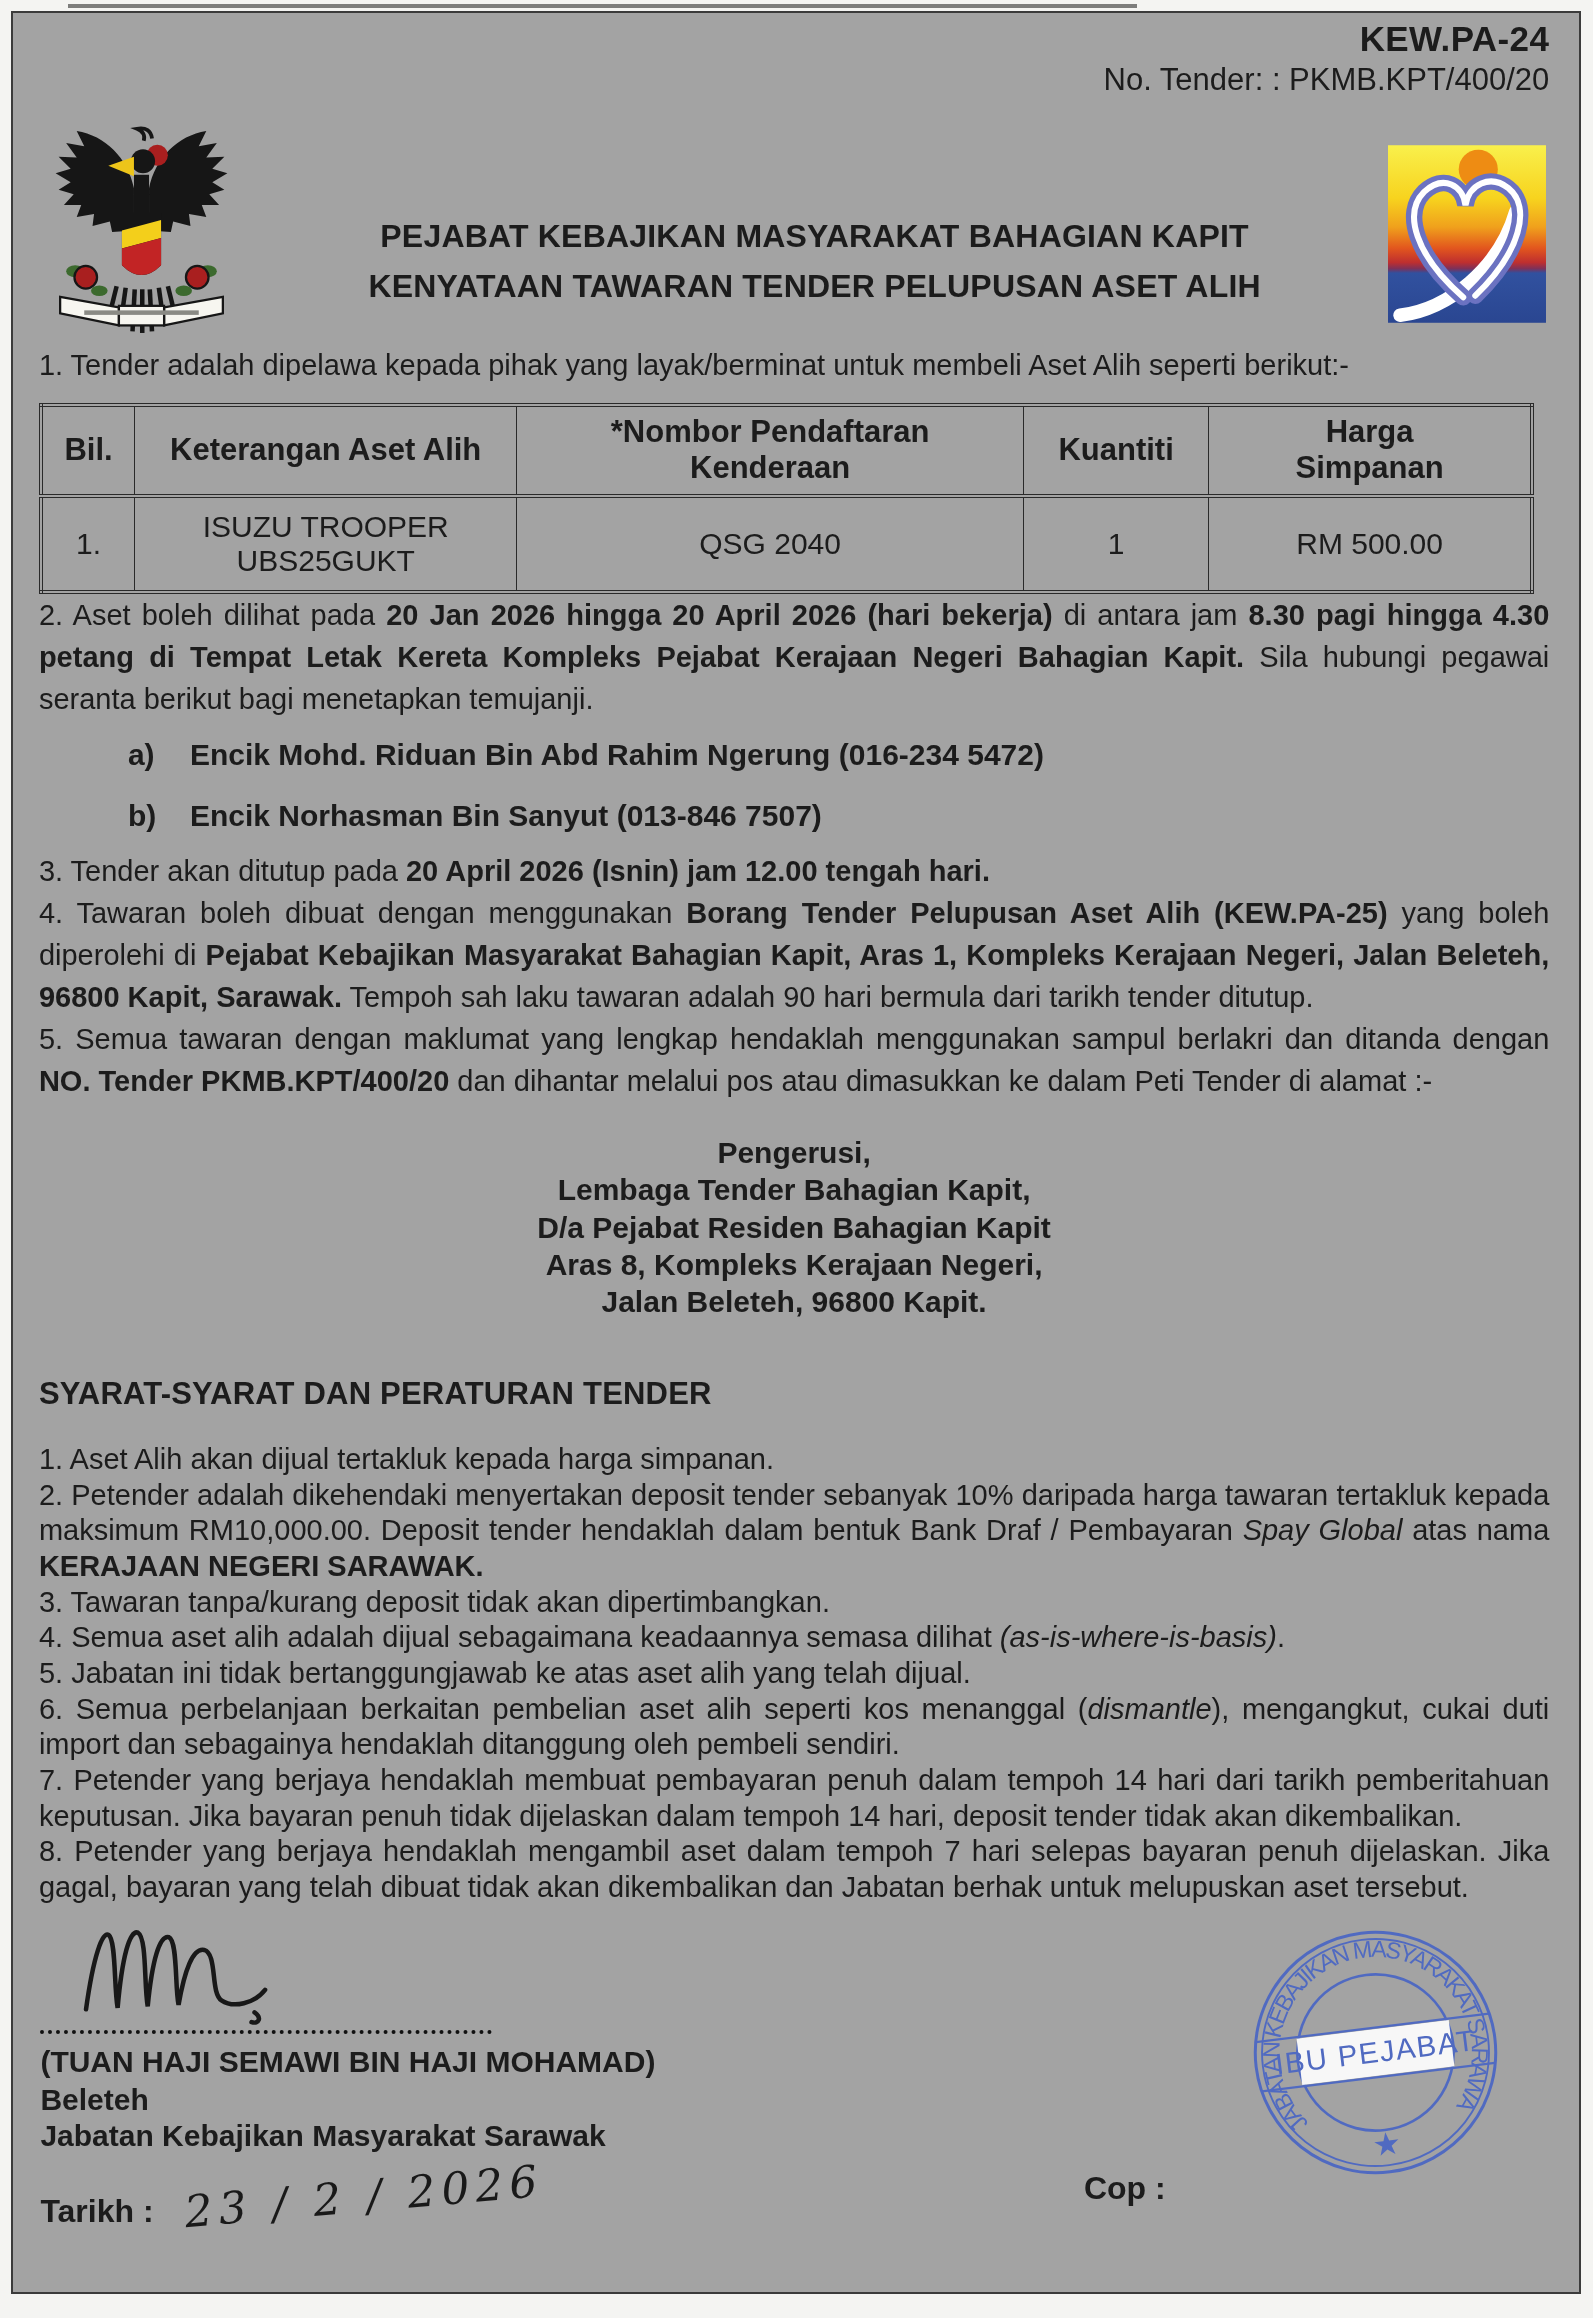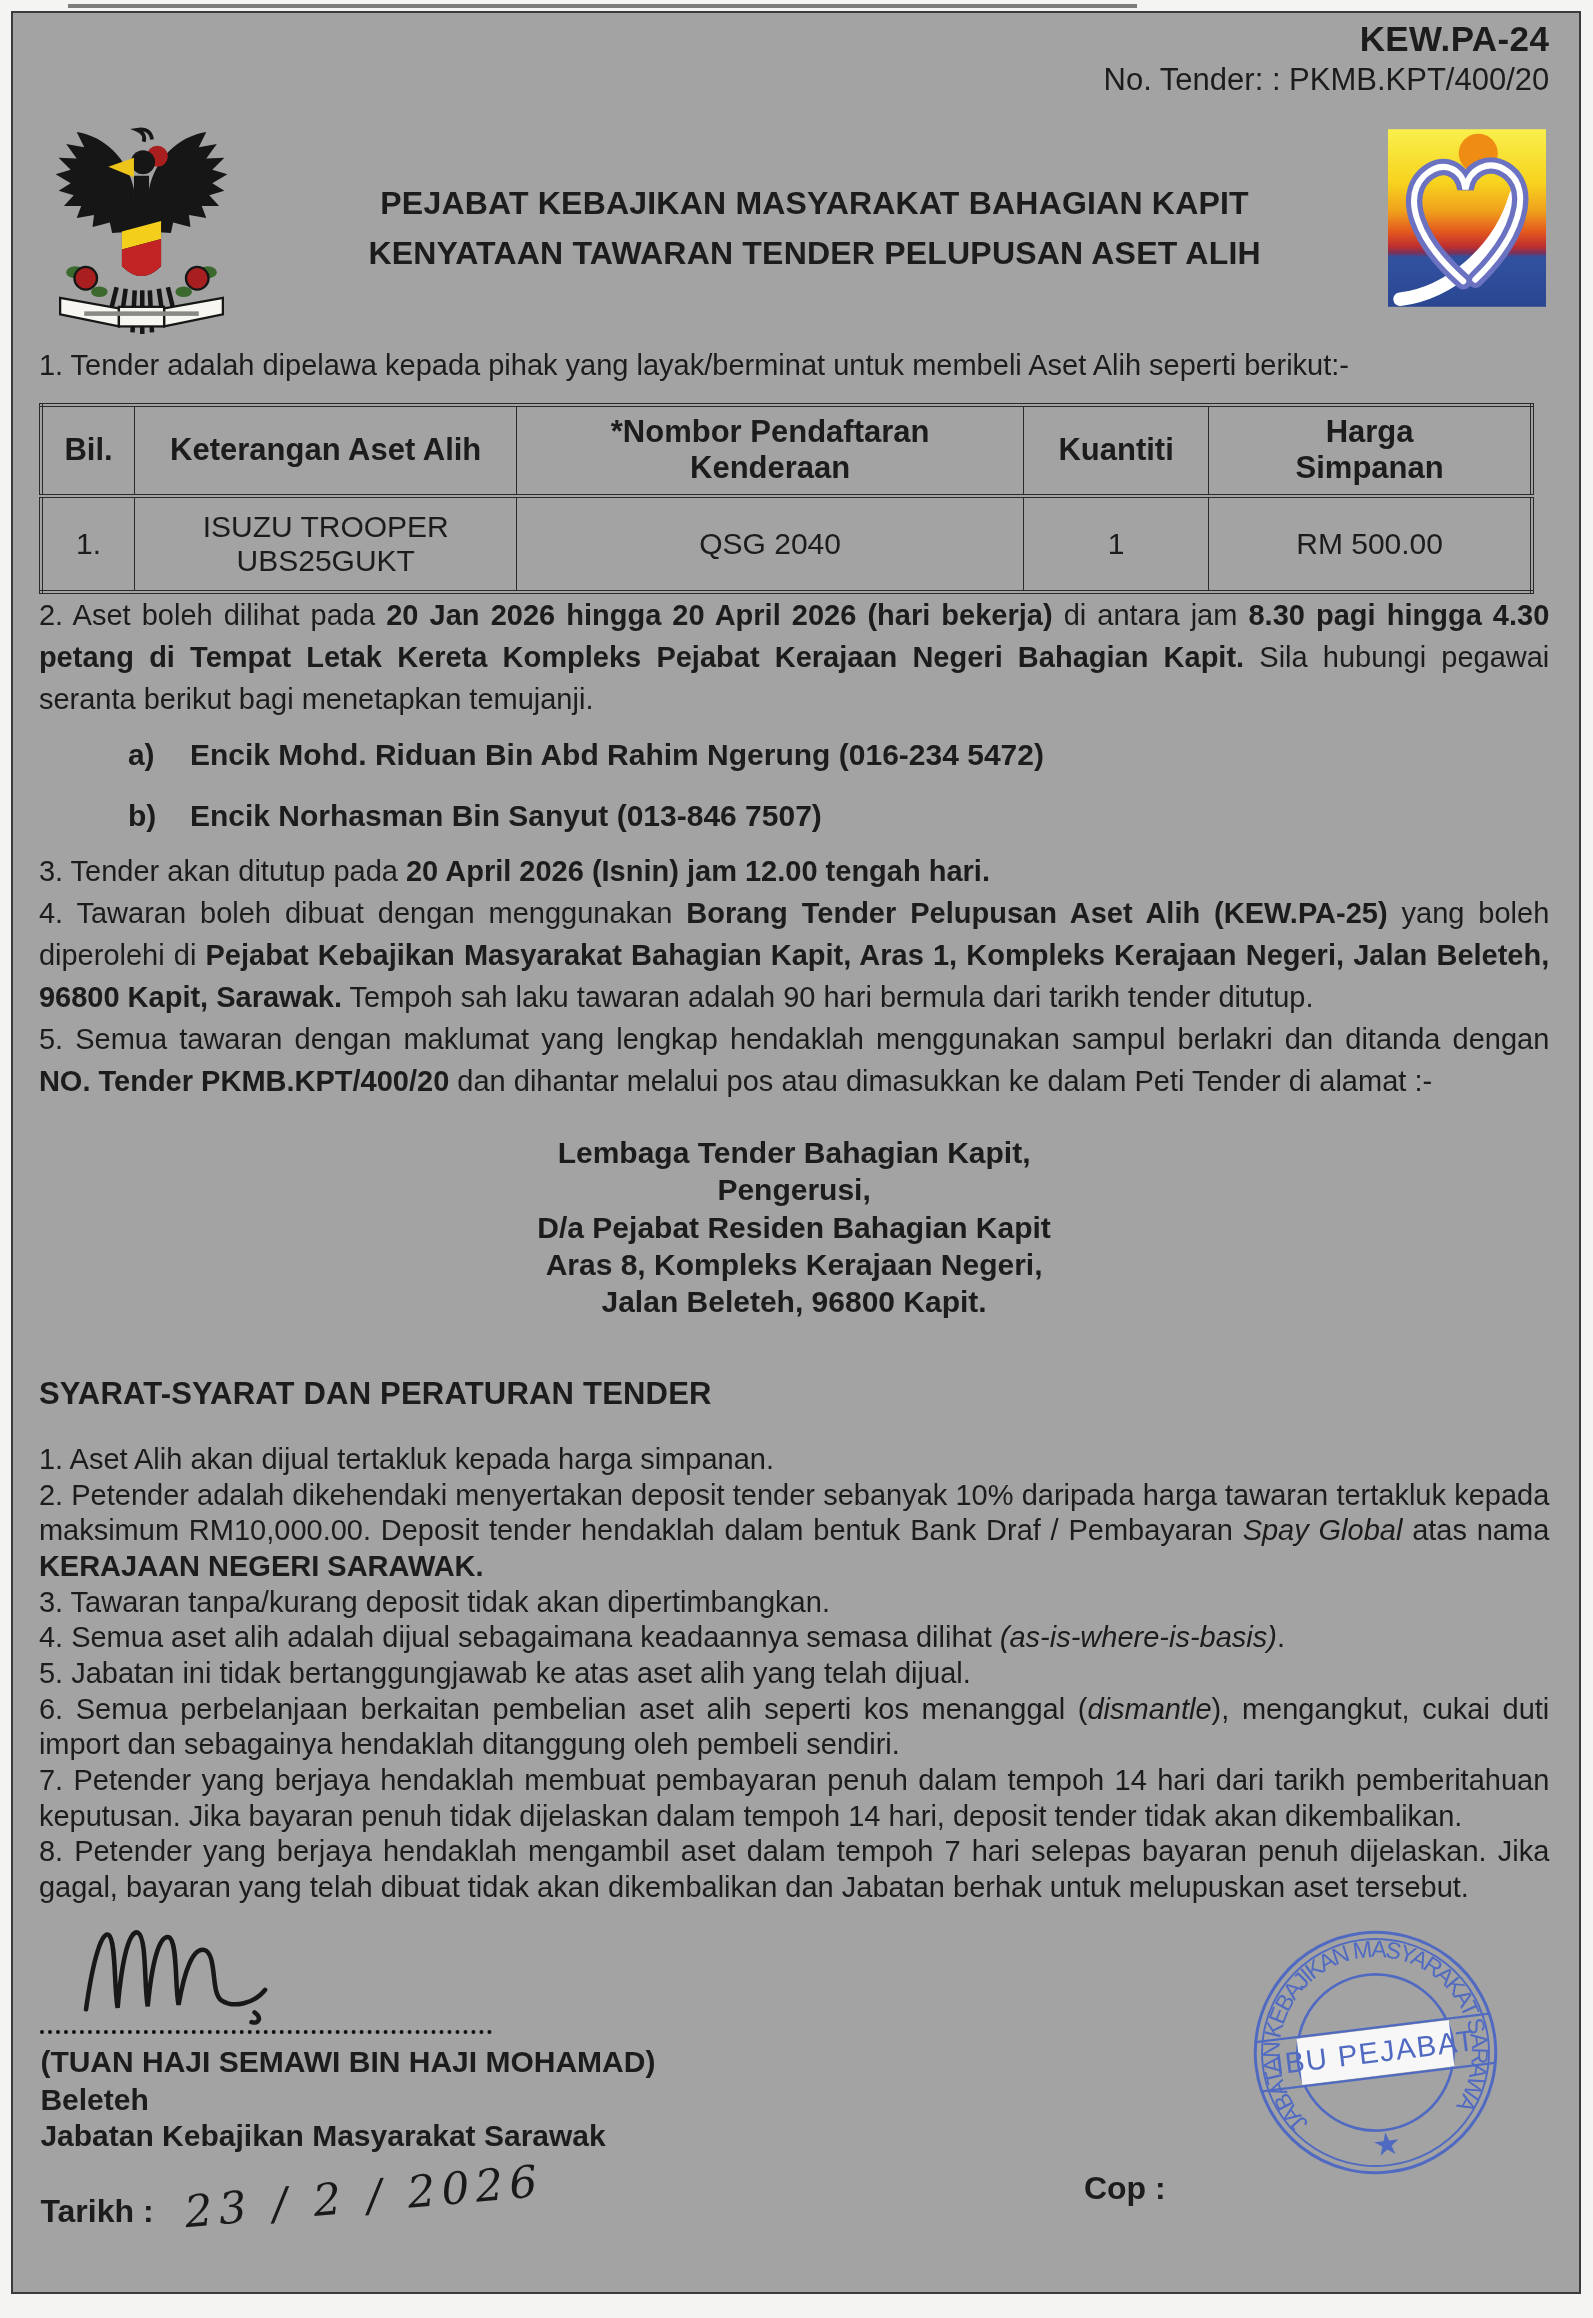--- a/index.html
+++ b/index.html
@@ -1,21 +1,21 @@
 <!DOCTYPE html>
 <html style="font-size:12px"><head>
 <meta charset="utf-8">
 <style>
   html,body{margin:0;padding:0;background:#f4f4f2;}
   body{width:1594px;height:2319px;position:relative;font-family:"Liberation Sans",sans-serif;color:#1c1c1c;overflow:hidden;}
   .scan-line{position:absolute;left:68px;top:3.8px;width:1069px;height:3.8px;background:#4a4a4a;opacity:.7;}
   .page{position:absolute;left:11.3px;top:10.5px;width:1570px;height:2283px;background:#a3a3a3;border:2.3px solid #3b3b3b;box-sizing:border-box;padding:6px 30px 0 25.6px;}
   .form-code{text-align:right;font-weight:bold;font-size:35px;letter-spacing:0.4px;}
   .tender-no{text-align:right;font-size:31px;margin-top:3px;}
-  .header-row{display:flex;align-items:flex-start;margin-top:19.6px;height:227px;}
+  .header-row{display:flex;align-items:center;margin-top:19.6px;height:227px;}
   .crest-box{width:205px;flex:0 0 205px;}
   .titles{flex:1;text-align:center;padding-top:62px;font-weight:bold;font-size:32px;line-height:1.55;letter-spacing:0.2px;}
   .jkm-box{width:164px;flex:0 0 164px;margin-top:6px;}
   p.body{font-size:29px;line-height:1.45;margin:0;text-align:justify;}
   .p1{margin-top:13.5px;}
   .mt-p2{margin-top:33px;}
   .mt-p3{margin-top:30px;}
   .mt-p4{margin-top:22.6px;}
   .mt-p5{margin-top:25.6px;}
   table{width:99%;border-collapse:collapse;margin-top:16.6px;font-size:30px;}
@@ -171,22 +171,22 @@
     <div class="contact-line">
       <span class="clabel">b)</span><span>Encik Norhasman Bin Sanyut (013-846 7507)</span>
     </div>
   </div>
 
   <p class="body mt-p3"><span>3. Tender akan ditutup pada </span><span class="rb">20 April 2026 (Isnin) jam 12.00 tengah hari.</span></p>
   <p class="body mt-p4"><span>4. Tawaran boleh dibuat dengan menggunakan </span><span class="rb">Borang Tender Pelupusan Aset Alih (KEW.PA-25)</span><span> yang boleh diperolehi di </span><span class="rb">Pejabat Kebajikan Masyarakat Bahagian Kapit, Aras 1, Kompleks Kerajaan Negeri, Jalan Beleteh, 96800 Kapit, Sarawak.</span><span> Tempoh sah laku tawaran adalah 90 hari bermula dari tarikh tender ditutup.</span></p>
   <p class="body mt-p5"><span>5. Semua tawaran dengan maklumat yang lengkap hendaklah menggunakan sampul berlakri dan ditanda dengan </span><span class="rb">NO. Tender PKMB.KPT/400/20</span><span> dan dihantar melalui pos atau dimasukkan ke dalam Peti Tender di alamat :-</span></p>
 
   <div class="address">
+    <div>Pengerusi,</div>
     <div>Lembaga Tender Bahagian Kapit,</div>
-    <div>Pengerusi,</div>
     <div>D/a Pejabat Residen Bahagian Kapit</div>
     <div>Aras 8, Kompleks Kerajaan Negeri,</div>
     <div>Jalan Beleteh, 96800 Kapit.</div>
   </div>
 
   <h2 class="syarat">SYARAT-SYARAT DAN PERATURAN TENDER</h2>
 
   <div class="terms">
     <p><span>1. Aset Alih akan dijual tertakluk kepada harga simpanan.</span></p>
     <p><span>2. Petender adalah dikehendaki menyertakan deposit tender sebanyak 10% daripada harga tawaran tertakluk kepada maksimum RM10,000.00. Deposit tender hendaklah dalam bentuk  Bank Draf / Pembayaran </span><span class="ri">Spay Global</span><span> atas nama </span><span class="rb">KERAJAAN NEGERI SARAWAK.</span></p>

